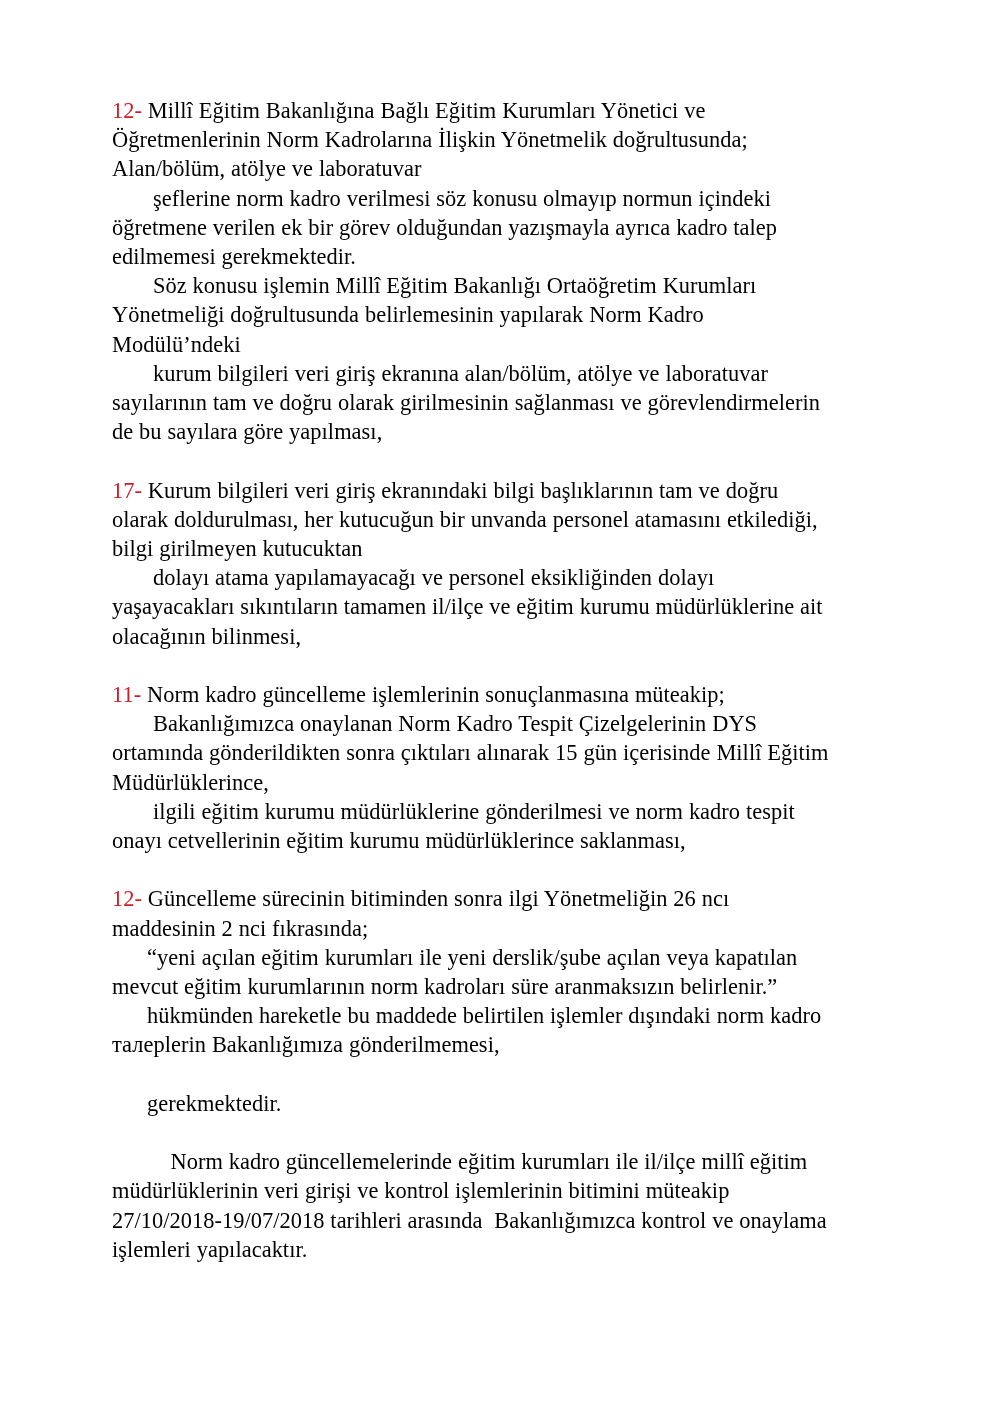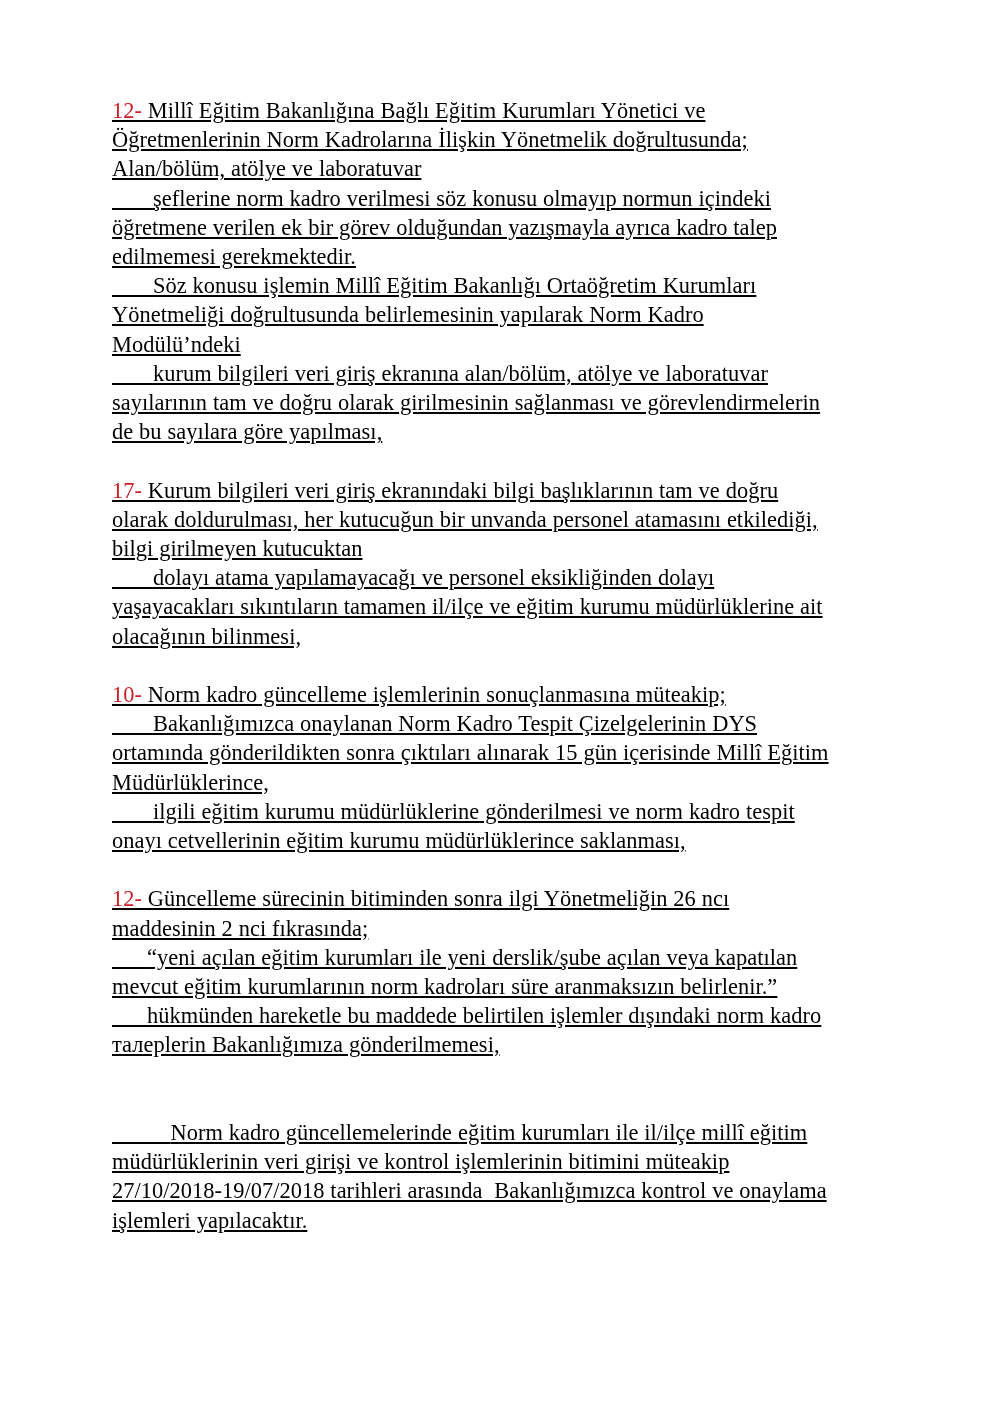--- a/index.html
+++ b/index.html
@@ -25,21 +25,20 @@
     width: 782px;
   }
   .para {
     font-size: 22.4px;
     line-height: 29.2px;
     text-align: left;
     margin: 0;
     white-space: pre-wrap;
     letter-spacing: 0.05px;
     word-spacing: 0.2px;
-    text-decoration: underline;
   }
   .num {
     color: #cc2029;
   }
   .spacer-line {
     height: 29.2px;
   }
 </style>
 </head>
 <body>
@@ -65,38 +64,39 @@
 
     <p class="para"><span class="num">17-</span><span> Kurum bilgileri veri giriş ekranındaki bilgi başlıklarının tam ve doğru
 olarak doldurulması, her kutucuğun bir unvanda personel atamasını etkilediği,
 bilgi girilmeyen kutucuktan
        dolayı atama yapılamayacağı ve personel eksikliğinden dolayı
 yaşayacakları sıkıntıların tamamen il/ilçe ve eğitim kurumu müdürlüklerine ait
 olacağının bilinmesi,</span></p>
 
     <div class="spacer-line"></div>
 
-    <p class="para"><span class="num">10-</span><span> Norm kadro güncelleme işlemlerinin sonuçlanmasına müteakip;
+    <p class="para"><span class="num">11-</span><span> Norm kadro güncelleme işlemlerinin sonuçlanmasına müteakip;
        Bakanlığımızca onaylanan Norm Kadro Tespit Çizelgelerinin DYS
 ortamında gönderildikten sonra çıktıları alınarak 15 gün içerisinde Millî Eğitim
 Müdürlüklerince,
        ilgili eğitim kurumu müdürlüklerine gönderilmesi ve norm kadro tespit
 onayı cetvellerinin eğitim kurumu müdürlüklerince saklanması,</span></p>
 
     <div class="spacer-line"></div>
 
     <p class="para"><span class="num">12-</span><span> Güncelleme sürecinin bitiminden sonra ilgi Yönetmeliğin 26 ncı
 maddesinin 2 nci fıkrasında;
       “yeni açılan eğitim kurumları ile yeni derslik/şube açılan veya kapatılan
 mevcut eğitim kurumlarının norm kadroları süre aranmaksızın belirlenir.”
       hükmünden hareketle bu maddede belirtilen işlemler dışındaki norm kadro
 талeplerin Bakanlığımıza gönderilmemesi,</span></p>
 
     <div class="spacer-line"></div>
 
+    <p class="para">      gerekmektedir.</p>
 
     <div class="spacer-line"></div>
 
     <p class="para">          Norm kadro güncellemelerinde eğitim kurumları ile il/ilçe millî eğitim
 müdürlüklerinin veri girişi ve kontrol işlemlerinin bitimini müteakip
 27/10/2018-19/07/2018 tarihleri arasında  Bakanlığımızca kontrol ve onaylama
 işlemleri yapılacaktır.</p>
 
   </div>
 

